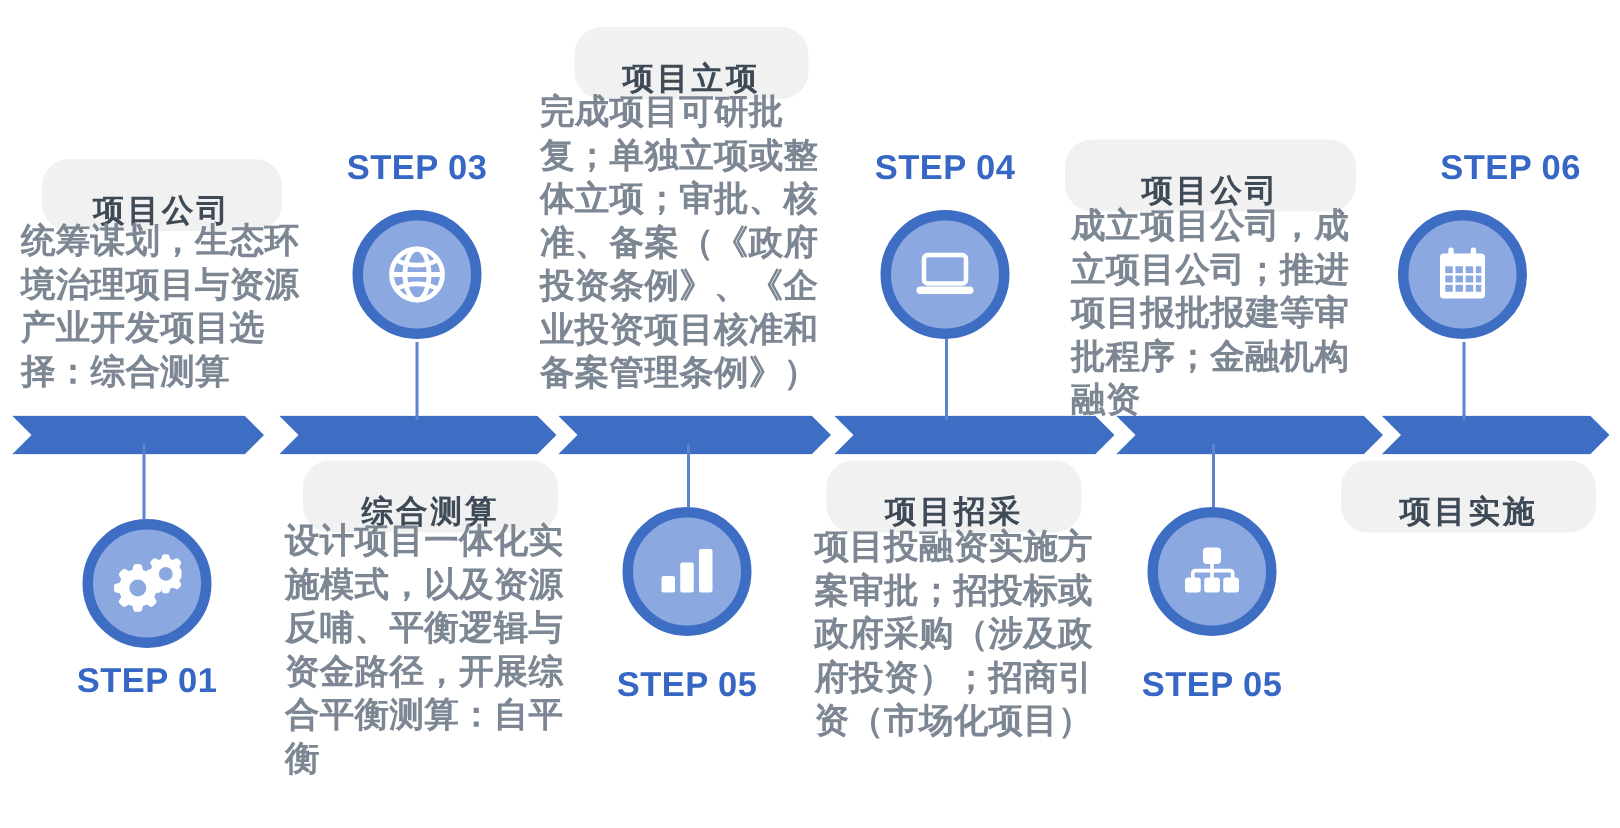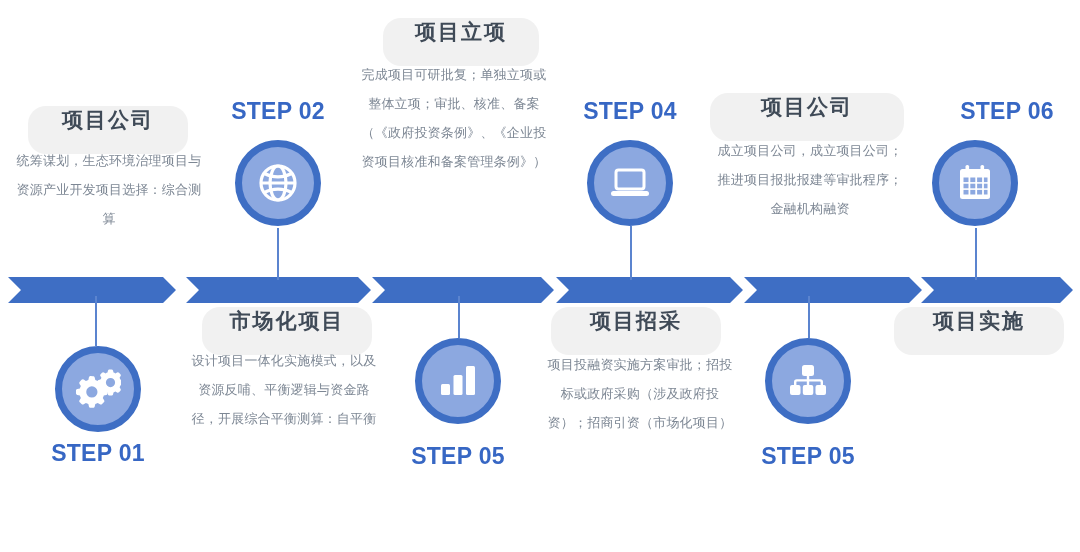--- a/index.html
+++ b/index.html
@@ -75,34 +75,35 @@
   
   .pill {
     position: absolute;
     background: #f1f1f1;
     border-radius: 18px;
     color: #3f4a57;
     font-size: 21px;
     font-weight: bold;
     letter-spacing: 2px;
     display: flex;
-    align-items: flex-start;
+    align-items: flex-end;
     justify-content: center;
     height: 48px;
     box-sizing: border-box;
   }
 
   
   .body {
     position: absolute;
     color: #7d8794;
-    font-size: 13px;
+    font-size: 23px;
     line-height: 29px;
     letter-spacing: 0.2px;
-    text-align: center;
+    text-align: left;
+    font-weight: bold;
   }
 </style>
 </head>
 <body>
 
 <div id="canvas">
 
   <div class="band">
     <div class="chev first" style="left:8px;  width:168px;"></div>
     <div class="chev" style="left:186px; width:185px;"></div>
@@ -126,34 +127,34 @@
   <div class="node" style="left:55px; top:346px;">
     <span>
       <svg width="46" height="44" viewBox="0 0 46 44" fill="#ffffff">
         <path d="M34.5 2.5c-.7 0-1.3.5-1.5 1.1l-.5 2a7.3 7.3 0 0 0-1.8.8l-1.8-1a1.5 1.5 0 0 0-1.9.3l-1.4 1.5a1.5 1.5 0 0 0-.2 1.8l1 1.7a7.4 7.4 0 0 0-.7 1.8l-2 .5c-.7.2-1.2.8-1.2 1.5v2c0 .7.5 1.3 1.2 1.5l2 .5c.2.6.4 1.2.7 1.8l-1 1.7c-.4.6-.3 1.3.2 1.8l1.4 1.5c.5.5 1.3.6 1.9.3l1.8-1c.6.3 1.2.6 1.8.8l.5 2c.2.6.8 1.1 1.5 1.1h2c.7 0 1.3-.5 1.5-1.1l.5-2c.6-.2 1.2-.5 1.8-.8l1.8 1c.6.3 1.4.2 1.9-.3l1.4-1.5c.5-.5.6-1.2.2-1.8l-1-1.7c.3-.6.5-1.2.7-1.8l2-.5c.7-.2 1.2-.8 1.2-1.5v-2c0-.7-.5-1.3-1.2-1.5l-2-.5a7.4 7.4 0 0 0-.7-1.8l1-1.7c.4-.6.3-1.3-.2-1.8l-1.4-1.5a1.5 1.5 0 0 0-1.9-.3l-1.8 1a7.3 7.3 0 0 0-1.8-.8l-.5-2A1.5 1.5 0 0 0 36.5 2.5zM35.5 11a4.6 4.6 0 1 1 0 9.2 4.6 4.6 0 0 1 0-9.2z"></path>
         <path d="M16.2 15.5c-1 0-1.8.7-2 1.6l-.7 3a11 11 0 0 0-2.9 1.2l-2.6-1.6a2.1 2.1 0 0 0-2.6.3L3.3 22.3a2.1 2.1 0 0 0-.3 2.6L4.6 27.5a11 11 0 0 0-1.2 2.9l-3 .7c-1 .2-1.6 1-1.6 2v2.9c0 1 .7 1.8 1.6 2l3 .7c.3 1 .7 2 1.2 2.9l-1.6 2.6c-.5.8-.4 1.9.3 2.6l2.1 2c.7.8 1.8.9 2.6.4l2.6-1.6c.9.5 1.9 1 2.9 1.2l.7 3c.2 1 1 1.6 2 1.6h2.9c1 0 1.8-.7 2-1.6l.7-3c1-.3 2-.7 2.9-1.2l2.6 1.6c.8.5 1.9.4 2.6-.3l2-2.1c.8-.7.9-1.8.4-2.6l-1.6-2.6c.5-.9 1-1.9 1.2-2.9l3-.7c1-.2 1.6-1 1.6-2v-2.9c0-1-.7-1.8-1.6-2l-3-.7a11 11 0 0 0-1.2-2.9l1.6-2.6a2.1 2.1 0 0 0-.3-2.6l-2.1-2a2.1 2.1 0 0 0-2.6-.4l-2.6 1.6a11 11 0 0 0-2.9-1.2l-.7-3c-.2-1-1-1.6-2-1.6zM17.7 27.8a6.7 6.7 0 1 1 0 13.4 6.7 6.7 0 0 1 0-13.4z" transform="translate(2,-4) scale(0.84)"></path>
       </svg>
     </span>
   </div>
   <div class="steplabel" style="left:38px; top:440px; width:120px;">STEP 01</div>
 
-  <div class="steplabel" style="left:218px; top:98px; width:120px;">STEP 02</div>
+  <div class="steplabel" style="left:218px; top:98px; width:120px;">STEP 03</div>
   <div class="node" style="left:235px; top:140px;">
     <span>
       <svg width="44" height="44" viewBox="0 0 44 44" fill="none" stroke="#ffffff" stroke-width="3.2">
         <circle cx="22" cy="22" r="17"></circle>
         <ellipse cx="22" cy="22" rx="8" ry="17"></ellipse>
         <line x1="5" y1="22" x2="39" y2="22"></line>
         <path d="M8.5 12.5c4 2.2 8.5 3.3 13.5 3.3s9.5-1.1 13.5-3.3"></path>
         <path d="M8.5 31.5c4-2.2 8.5-3.3 13.5-3.3s9.5 1.1 13.5 3.3"></path>
       </svg>
     </span>
   </div>
   <div class="pill" style="left:202px; top:307px; width:170px;">
-    <span>市场化项目</span>
+    <span>综合测算</span>
   </div>
   <div class="body" style="left:190px; top:346px; width:188px;">设计项目一体化实施模式，以及资源反哺、平衡逻辑与资金路径，开展综合平衡测算：自平衡</div>
 
   <div class="pill" style="left:383px; top:18px; width:156px;">
     <span>项目立项</span>
   </div>
   <div class="body" style="left:360px; top:60px; width:188px;">完成项目可研批复；单独立项或整体立项；审批、核准、备案（《政府投资条例》、《企业投资项目核准和备案管理条例》）</div>
   <div class="node" style="left:415px; top:338px;">
     <span>
       <svg width="40" height="38" viewBox="0 0 40 38" fill="#ffffff">

